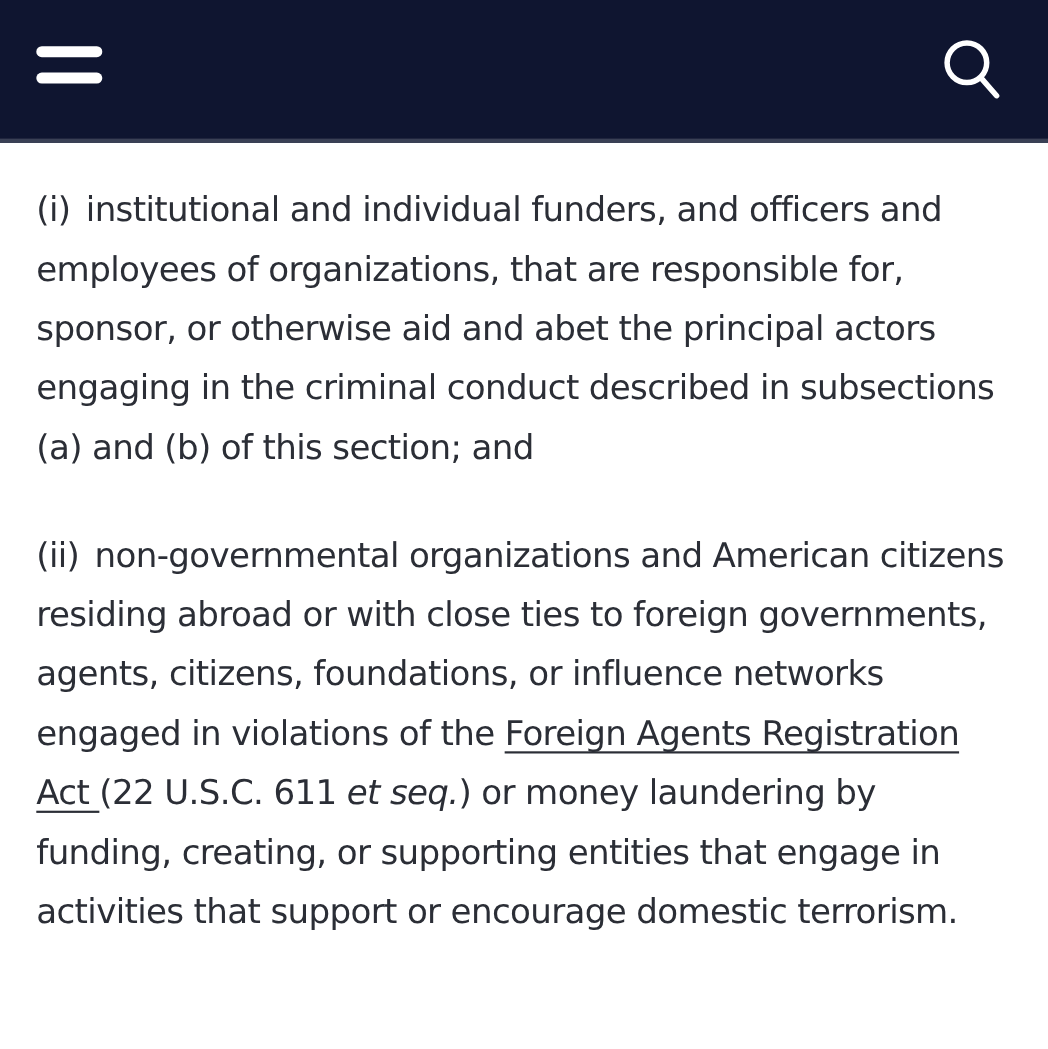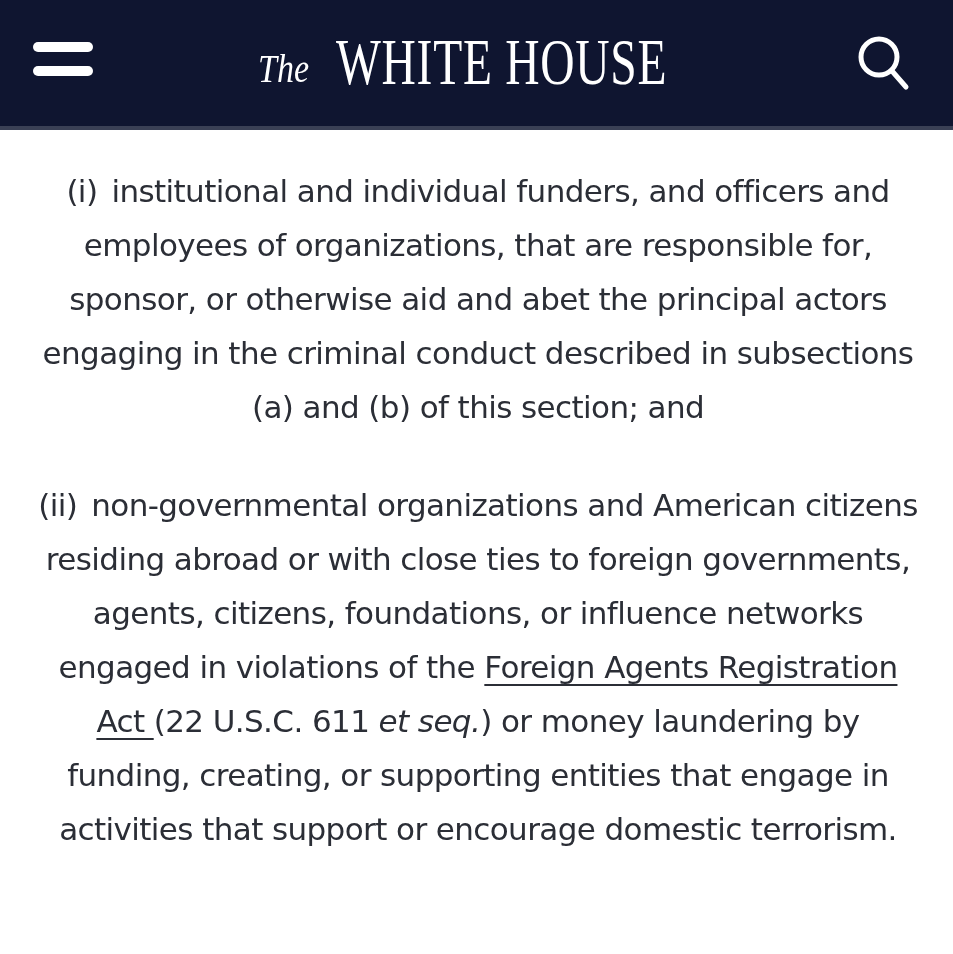--- a/index.html
+++ b/index.html
@@ -38,35 +38,32 @@
   }
   .search {
     position: absolute; left: 855px; top: 32px; width: 56px; height: 60px; cursor: pointer;
   }
   .content {
     position: absolute; left: 33px; top: 164px; width: 890px;
     color: #2b2e36; font-size: 31px; line-height: 54px;
     font-family: "DejaVu Sans", sans-serif;
     letter-spacing: -0.6px;
   }
-  .para { margin: 0 0 44px 0; text-align: center; }
+  .para { margin: 0 0 44px 0; }
   .para .num { margin-right: 14px; }
   a.link { color: #2b2e36; text-decoration: underline; text-underline-offset: 6px; text-decoration-thickness: 2px; }
   em { }
 </style>
 </head>
 <body>
 
 <div class="header">
   <div class="hamburger">
     <span></span>
     <span></span>
-  </div>
-  <div class="logo">
-    <span class="the">The</span><span class="main">WHITE HOUSE</span>
   </div>
   <div class="search">
     <svg width="56" height="60" viewBox="0 0 56 60">
       <circle cx="24" cy="25" r="18" fill="none" stroke="#fff" stroke-width="5"></circle>
       <line x1="37" y1="39" x2="51" y2="55" stroke="#fff" stroke-width="5" stroke-linecap="round"></line>
     </svg>
   </div>
 </div>
 
 <div class="content">

